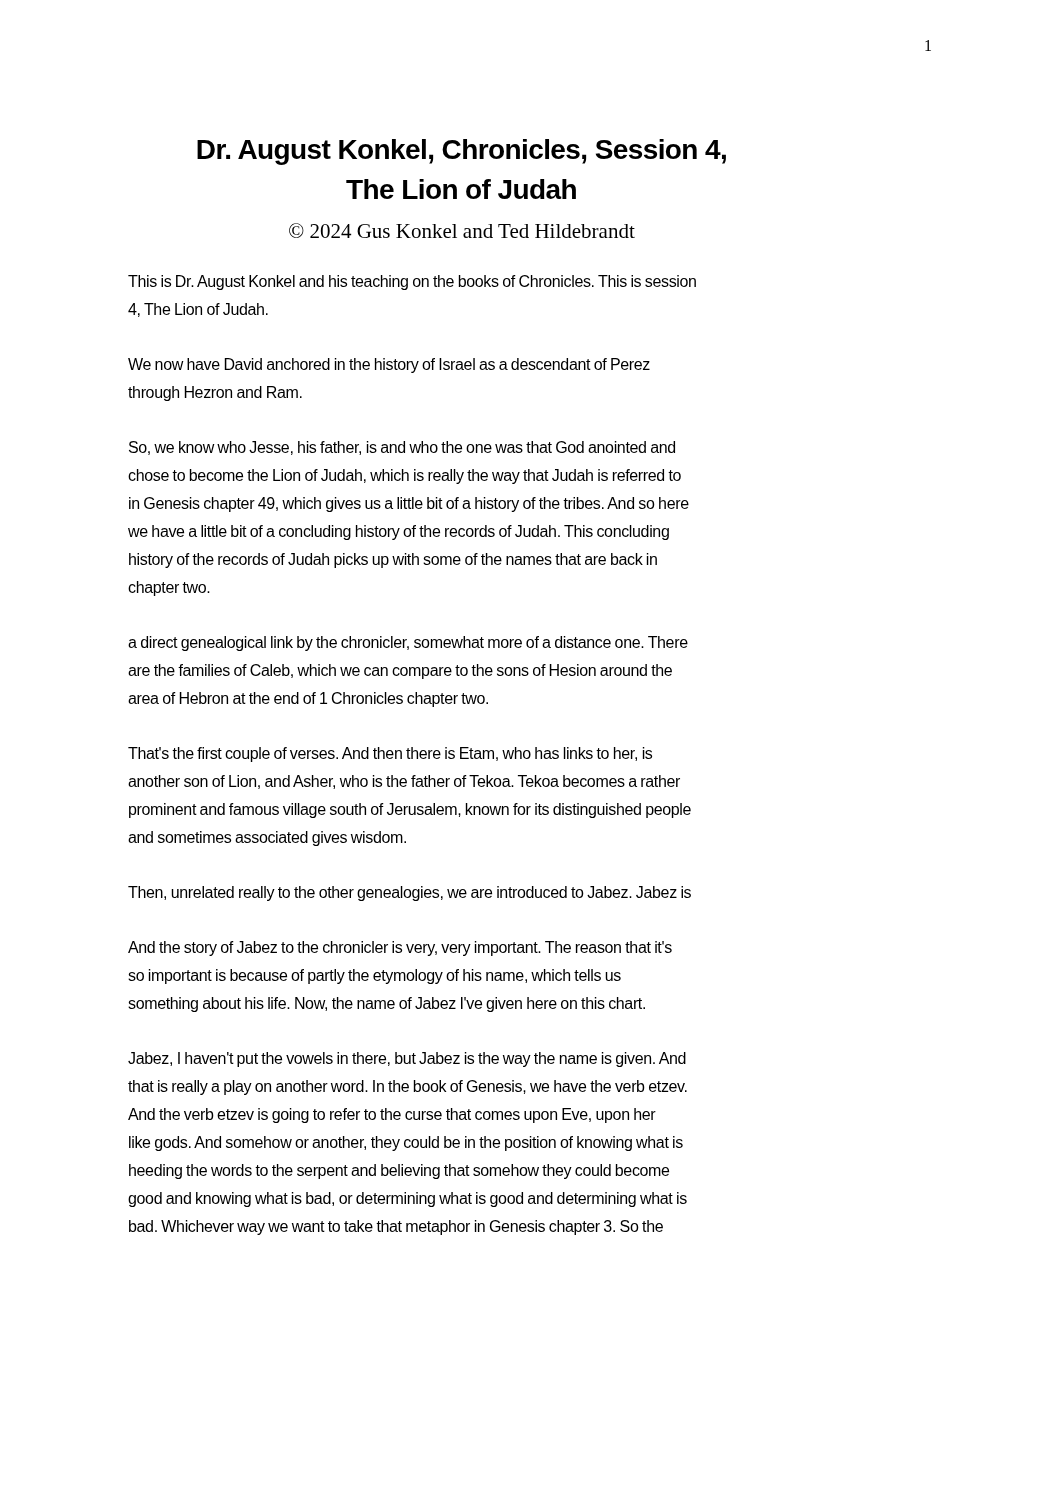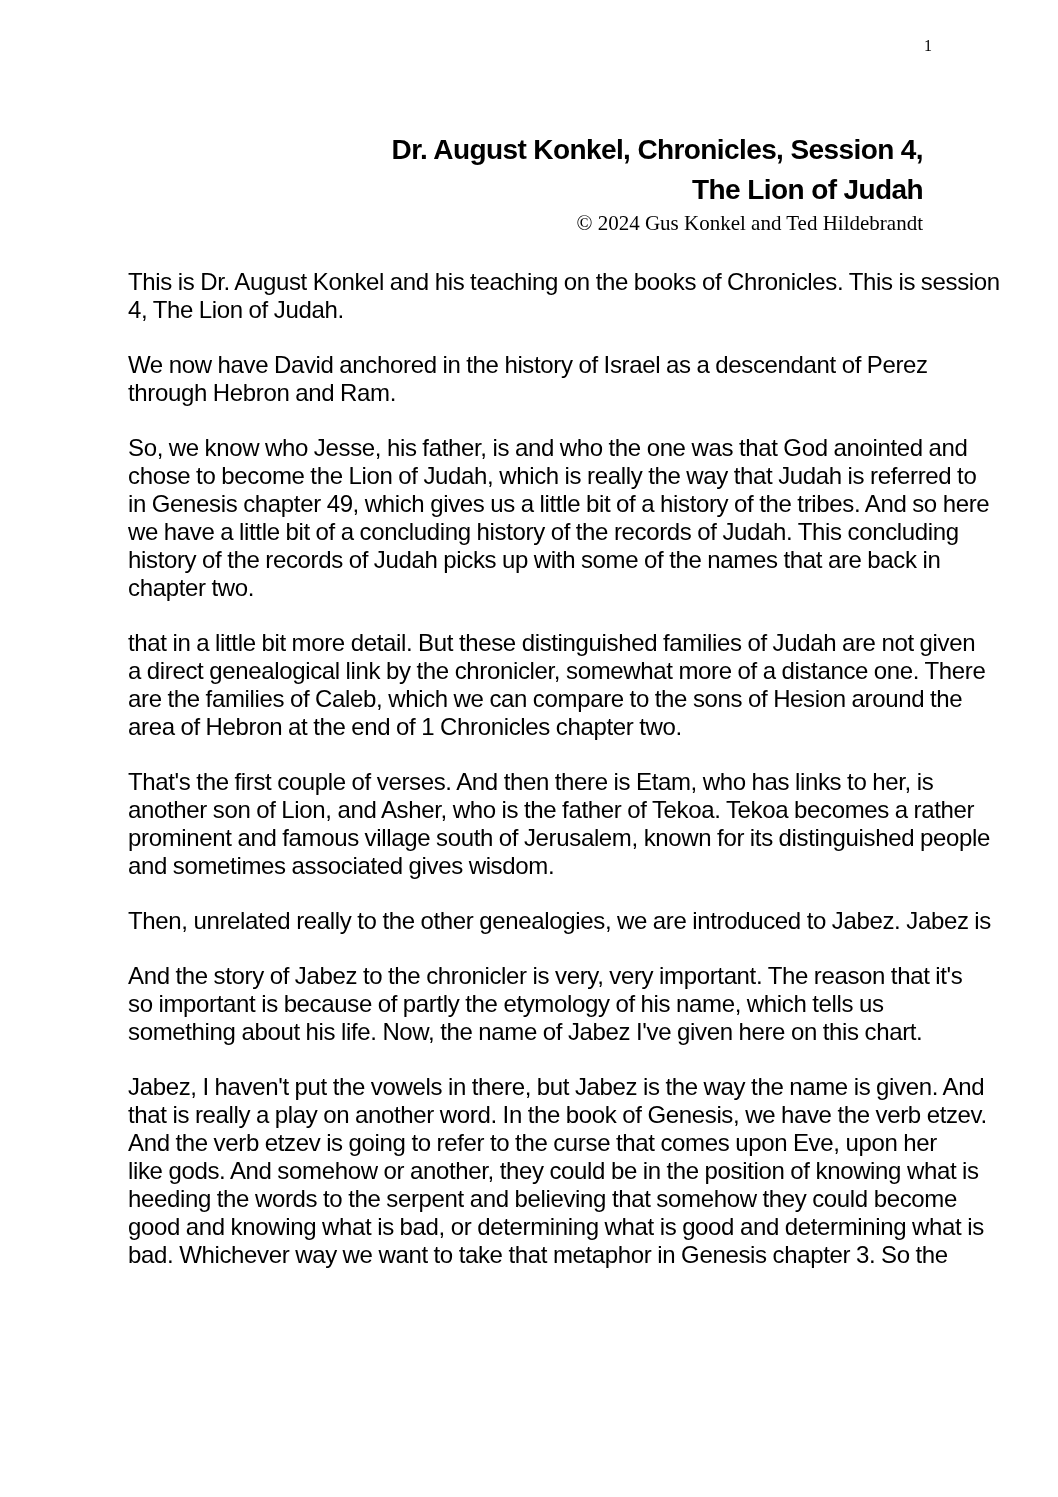--- a/index.html
+++ b/index.html
@@ -20,42 +20,42 @@
       left: 924px;
       font-family: "Liberation Serif", serif;
       font-size: 16px;
       line-height: 20px;
     }
     .title-block {
       position: absolute;
       top: 130px;
       left: 0;
       width: 923px;
-      text-align: right;
+      text-align: center;
     }
     .title-line {
       font-family: "Liberation Sans", sans-serif;
       font-weight: bold;
       font-size: 28px;
       line-height: 40px;
       letter-spacing: -0.6px;
     }
     .copyright {
       font-family: "Liberation Serif", serif;
       font-size: 21px;
       line-height: 26px;
-      margin-top: 0px;
+      margin-top: 8px;
     }
     .body-text {
       position: absolute;
       top: 268px;
       left: 128px;
       width: 800px;
       font-family: "Liberation Sans", sans-serif;
-      font-size: 24px;
+      font-size: 16px;
       letter-spacing: -0.35px;
       word-spacing: -0.5px;
       line-height: 28px;
     }
     .para {
       margin: 0 0 27px 0;
       white-space: nowrap;
     }
     .para .line {
       display: block;
@@ -72,32 +72,31 @@
   <div class="copyright">© 2024 Gus Konkel and Ted Hildebrandt</div>
 </div>
 
 <div class="body-text">
   <p class="para">
     <span class="line">This is Dr. August Konkel and his teaching on the books of Chronicles. This is session</span>
     <span class="line">4, The Lion of Judah.</span>
   </p>
   <p class="para">
     <span class="line">We now have David anchored in the history of Israel as a descendant of Perez</span>
-    <span class="line">through Hebron and Ram.</span>
+    <span class="line">through Hezron and Ram.</span>
   </p>
   <p class="para">
     <span class="line">So, we know who Jesse, his father, is and who the one was that God anointed and</span>
     <span class="line">chose to become the Lion of Judah, which is really the way that Judah is referred to</span>
     <span class="line">in Genesis chapter 49, which gives us a little bit of a history of the tribes. And so here</span>
     <span class="line">we have a little bit of a concluding history of the records of Judah. This concluding</span>
     <span class="line">history of the records of Judah picks up with some of the names that are back in</span>
     <span class="line">chapter two.</span>
   </p>
   <p class="para">
-    <span class="line">that in a little bit more detail. But these distinguished families of Judah are not given</span>
     <span class="line">a direct genealogical link by the chronicler, somewhat more of a distance one. There</span>
     <span class="line">are the families of Caleb, which we can compare to the sons of Hesion around the</span>
     <span class="line">area of Hebron at the end of 1 Chronicles chapter two.</span>
   </p>
   <p class="para">
     <span class="line">That's the first couple of verses. And then there is Etam, who has links to her, is</span>
     <span class="line">another son of Lion, and Asher, who is the father of Tekoa. Tekoa becomes a rather</span>
     <span class="line">prominent and famous village south of Jerusalem, known for its distinguished people</span>
     <span class="line">and sometimes associated gives wisdom.</span>
   </p>

